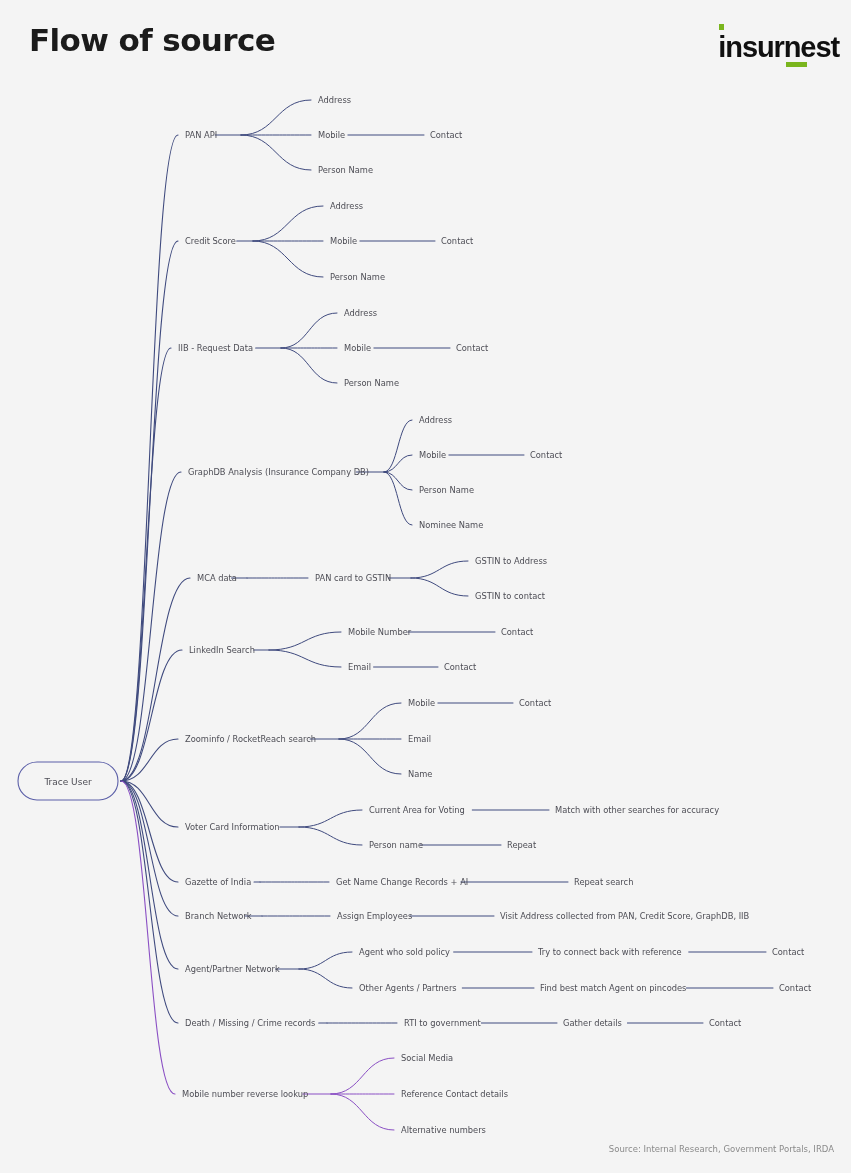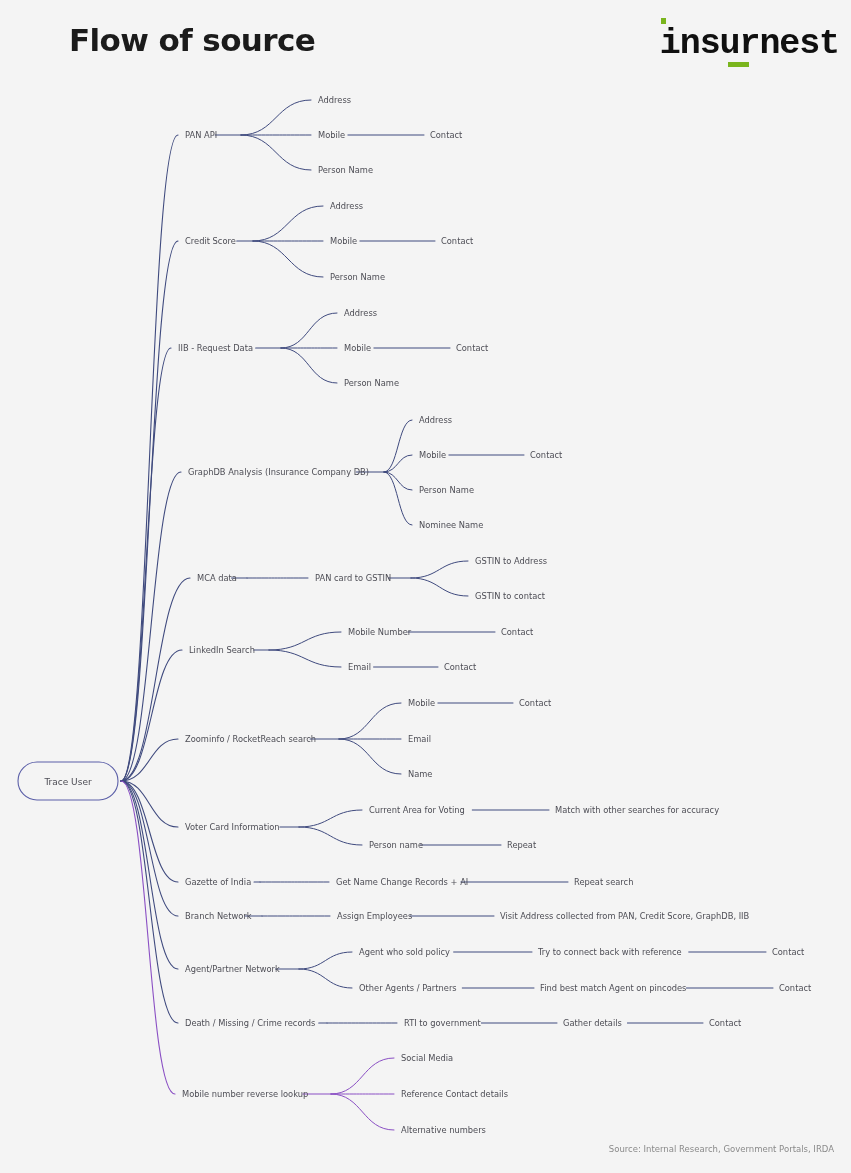--- a/index.html
+++ b/index.html
@@ -25,21 +25,20 @@
   #header-title {
     position: absolute;
     left: 29px;
     top: 22px;
     font-family: "DejaVu Sans", sans-serif;
     font-size: 31px;
     font-weight: 700;
     letter-spacing: -0.6px;
     color: #1b1b1b;
     white-space: nowrap;
-    margin-left: 40px;
   }
   #header-subtitle {
     position: absolute;
     left: 31px;
     top: 72px;
     font-size: 8.3px;
     color: #6d6d6d;
     letter-spacing: 0.05px;
     white-space: nowrap;
   }
@@ -47,26 +46,26 @@
   #brand-logo {
     position: absolute;
     right: 12px;
     top: 26px;
     height: 36px;
     display: flex;
     align-items: flex-end;
   }
   #brand-logo .logo-word {
     position: relative;
-    font-size: 35px;
+    font-size: 29px;
     font-weight: 700;
     letter-spacing: -1.1px;
     color: #101010;
     line-height: 1;
-    font-family: Liberation Mono, monospace;
+    font-family: Liberation Sans, sans-serif;
   }
   #brand-logo .logo-dot {
     position: absolute;
     left: 1px;
     top: -9px;
     width: 5px;
     height: 6px;
     background: #7ab51d;
   }
   #brand-logo .logo-underline {

